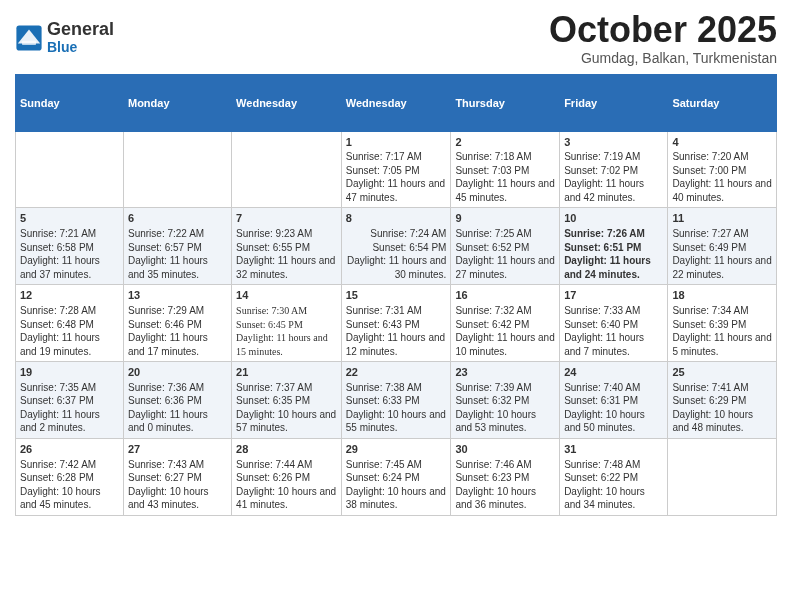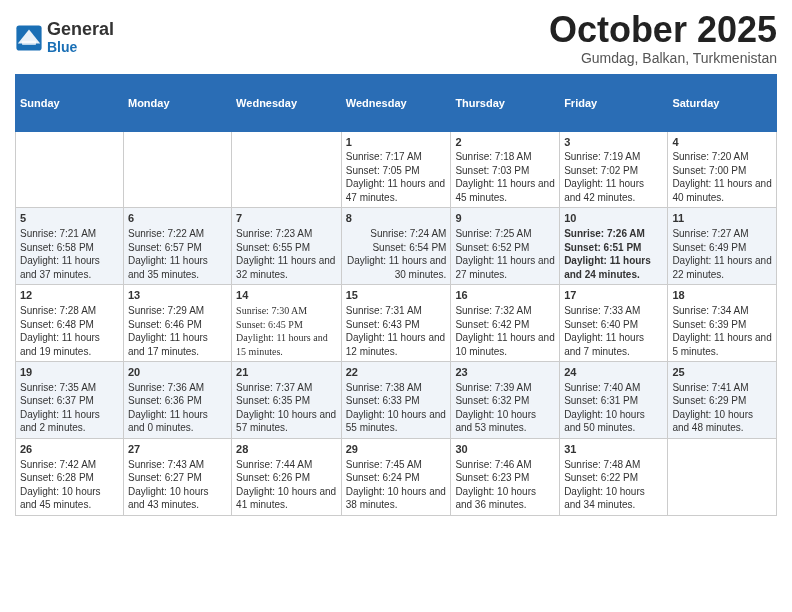--- a/index.html
+++ b/index.html
@@ -172,21 +172,21 @@
 Daylight: 11 hours and 37 minutes.</div>
           </td>
           <td>
             <span class="day-num">6</span>
             <div style="white-space: pre-line;">Sunrise: 7:22 AM
 Sunset: 6:57 PM
 Daylight: 11 hours and 35 minutes.</div>
           </td>
           <td>
             <span class="day-num">7</span>
-            <div style="white-space: pre-line;">Sunrise: 7:23 AM
+            <div style="white-space: pre-line;">Sunrise: 9:23 AM
 Sunset: 6:55 PM
 Daylight: 11 hours and 32 minutes.</div>
           </td>
           <td>
             <span class="day-num">8</span>
             <div style="white-space: pre-line; text-align: right;">Sunrise: 7:24 AM
 Sunset: 6:54 PM
 Daylight: 11 hours and 30 minutes.</div>
           </td>
           <td>

